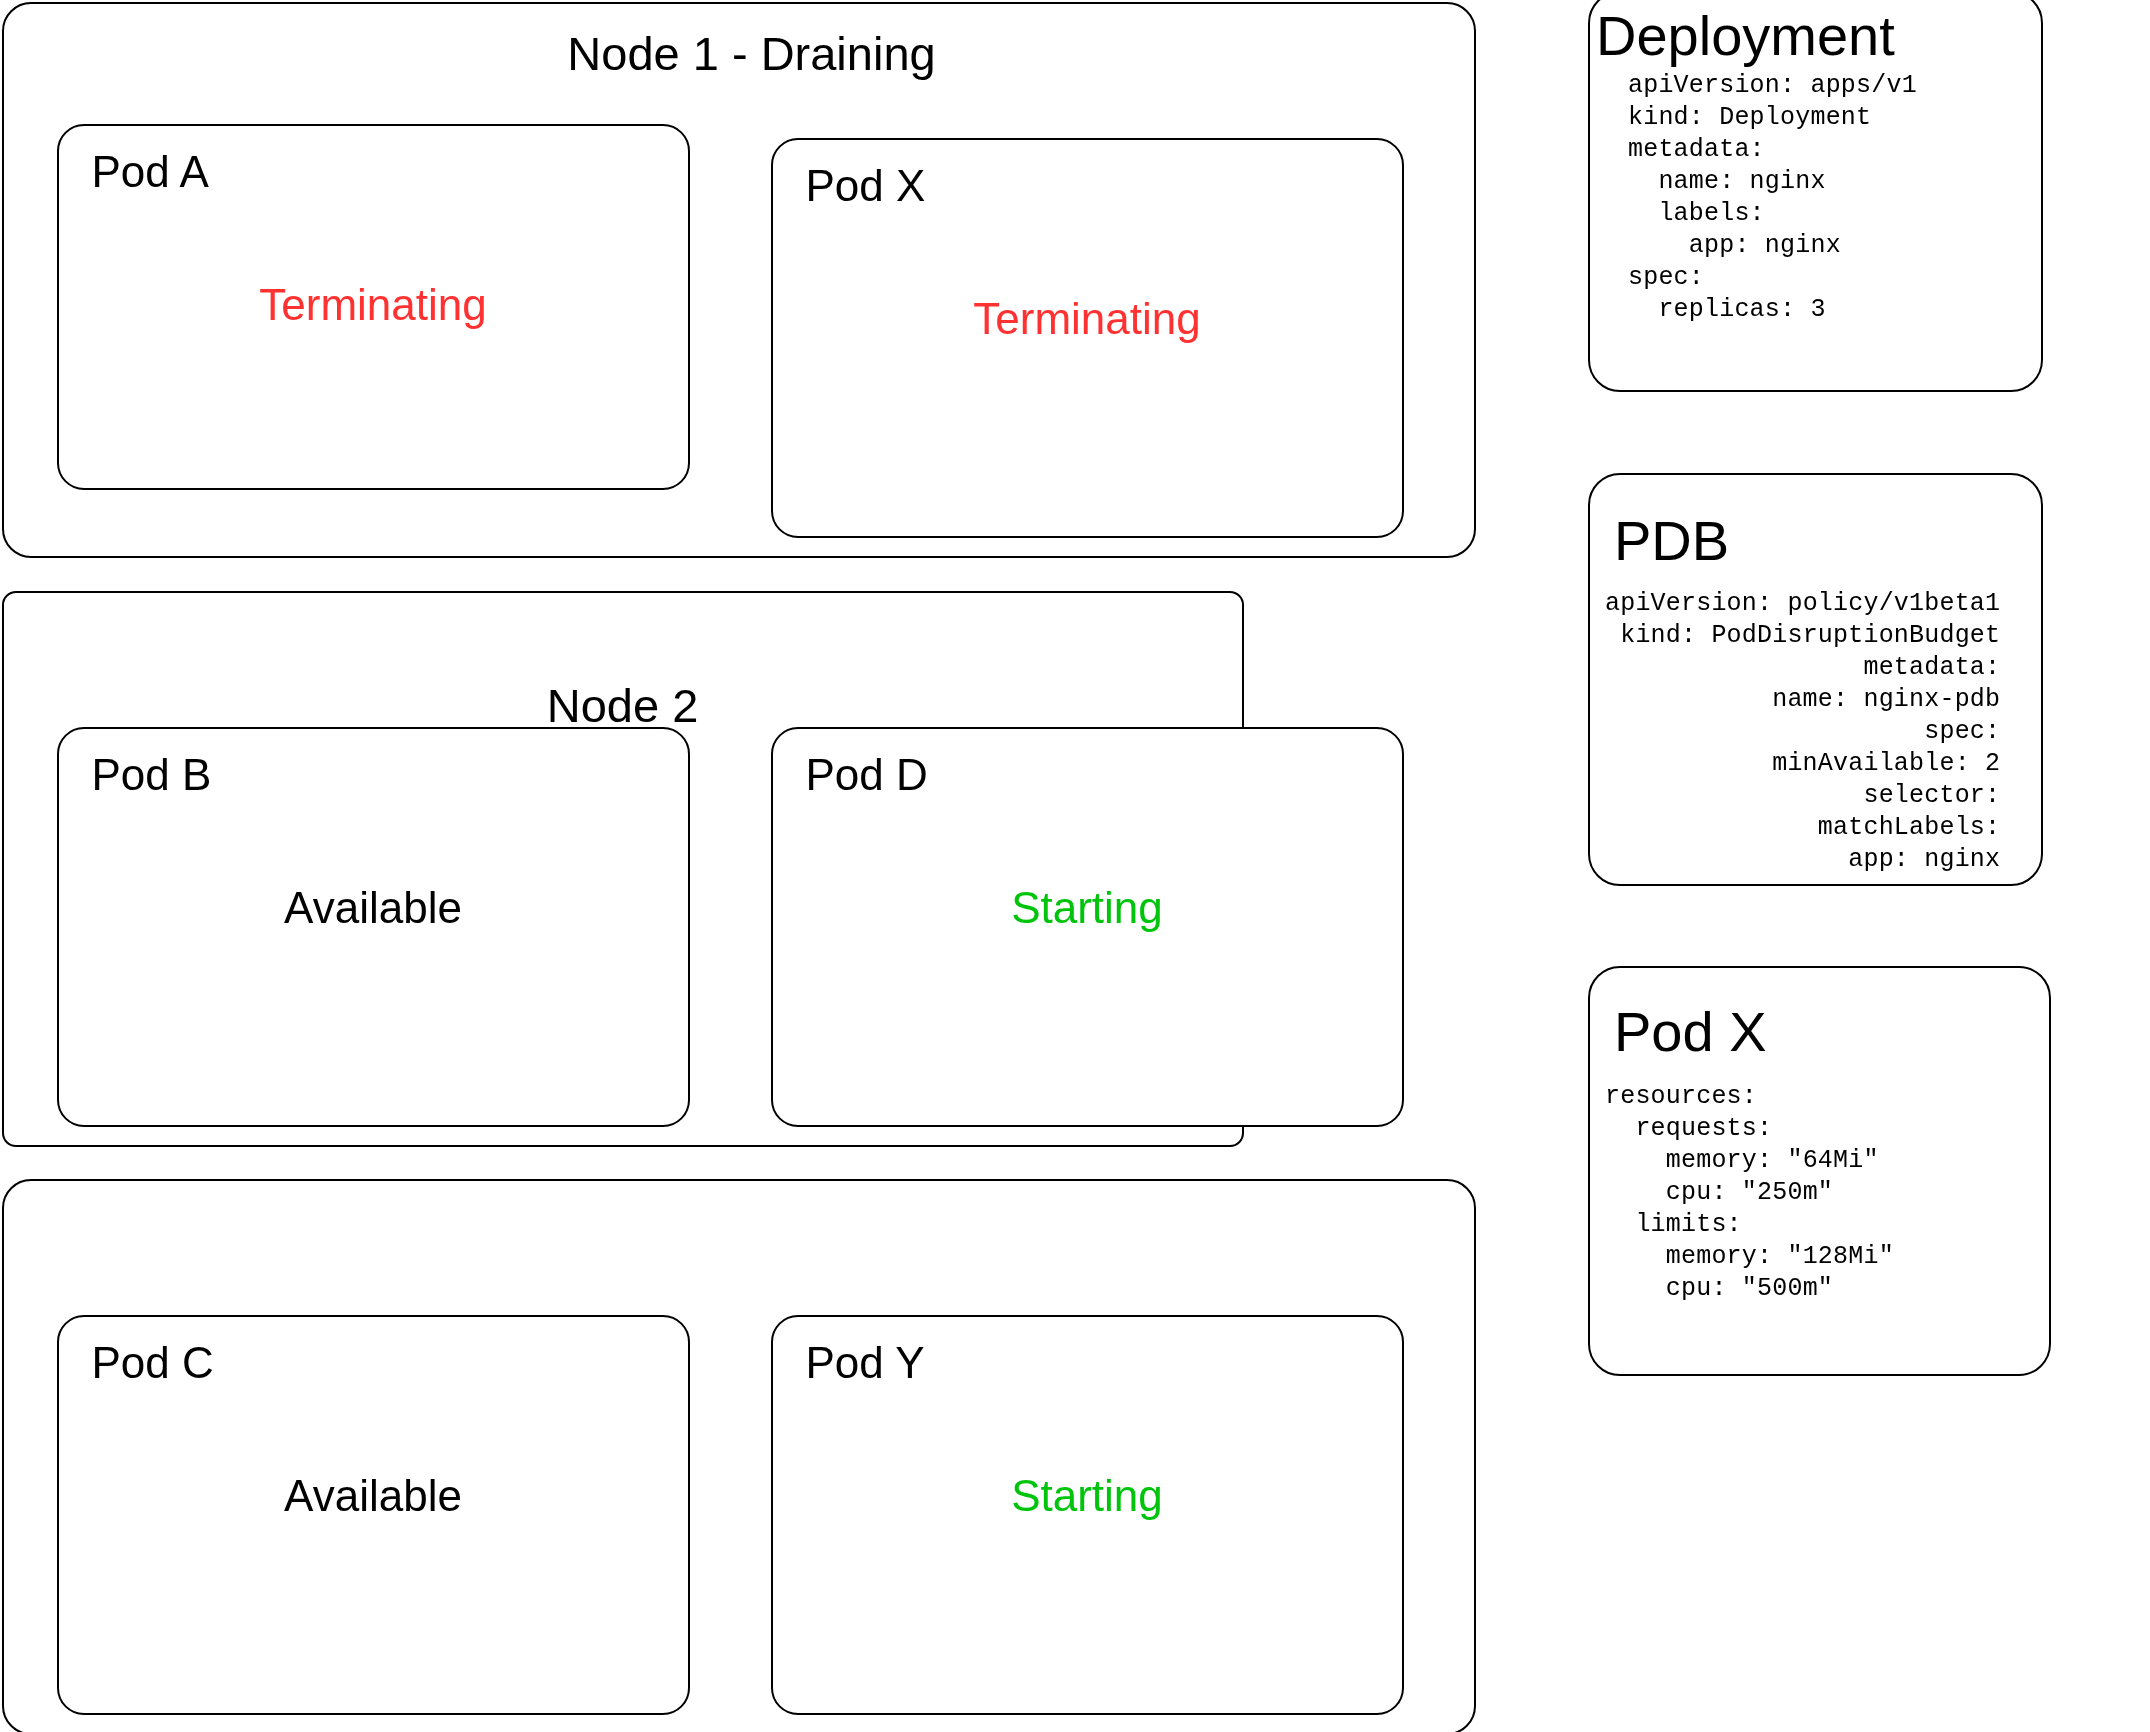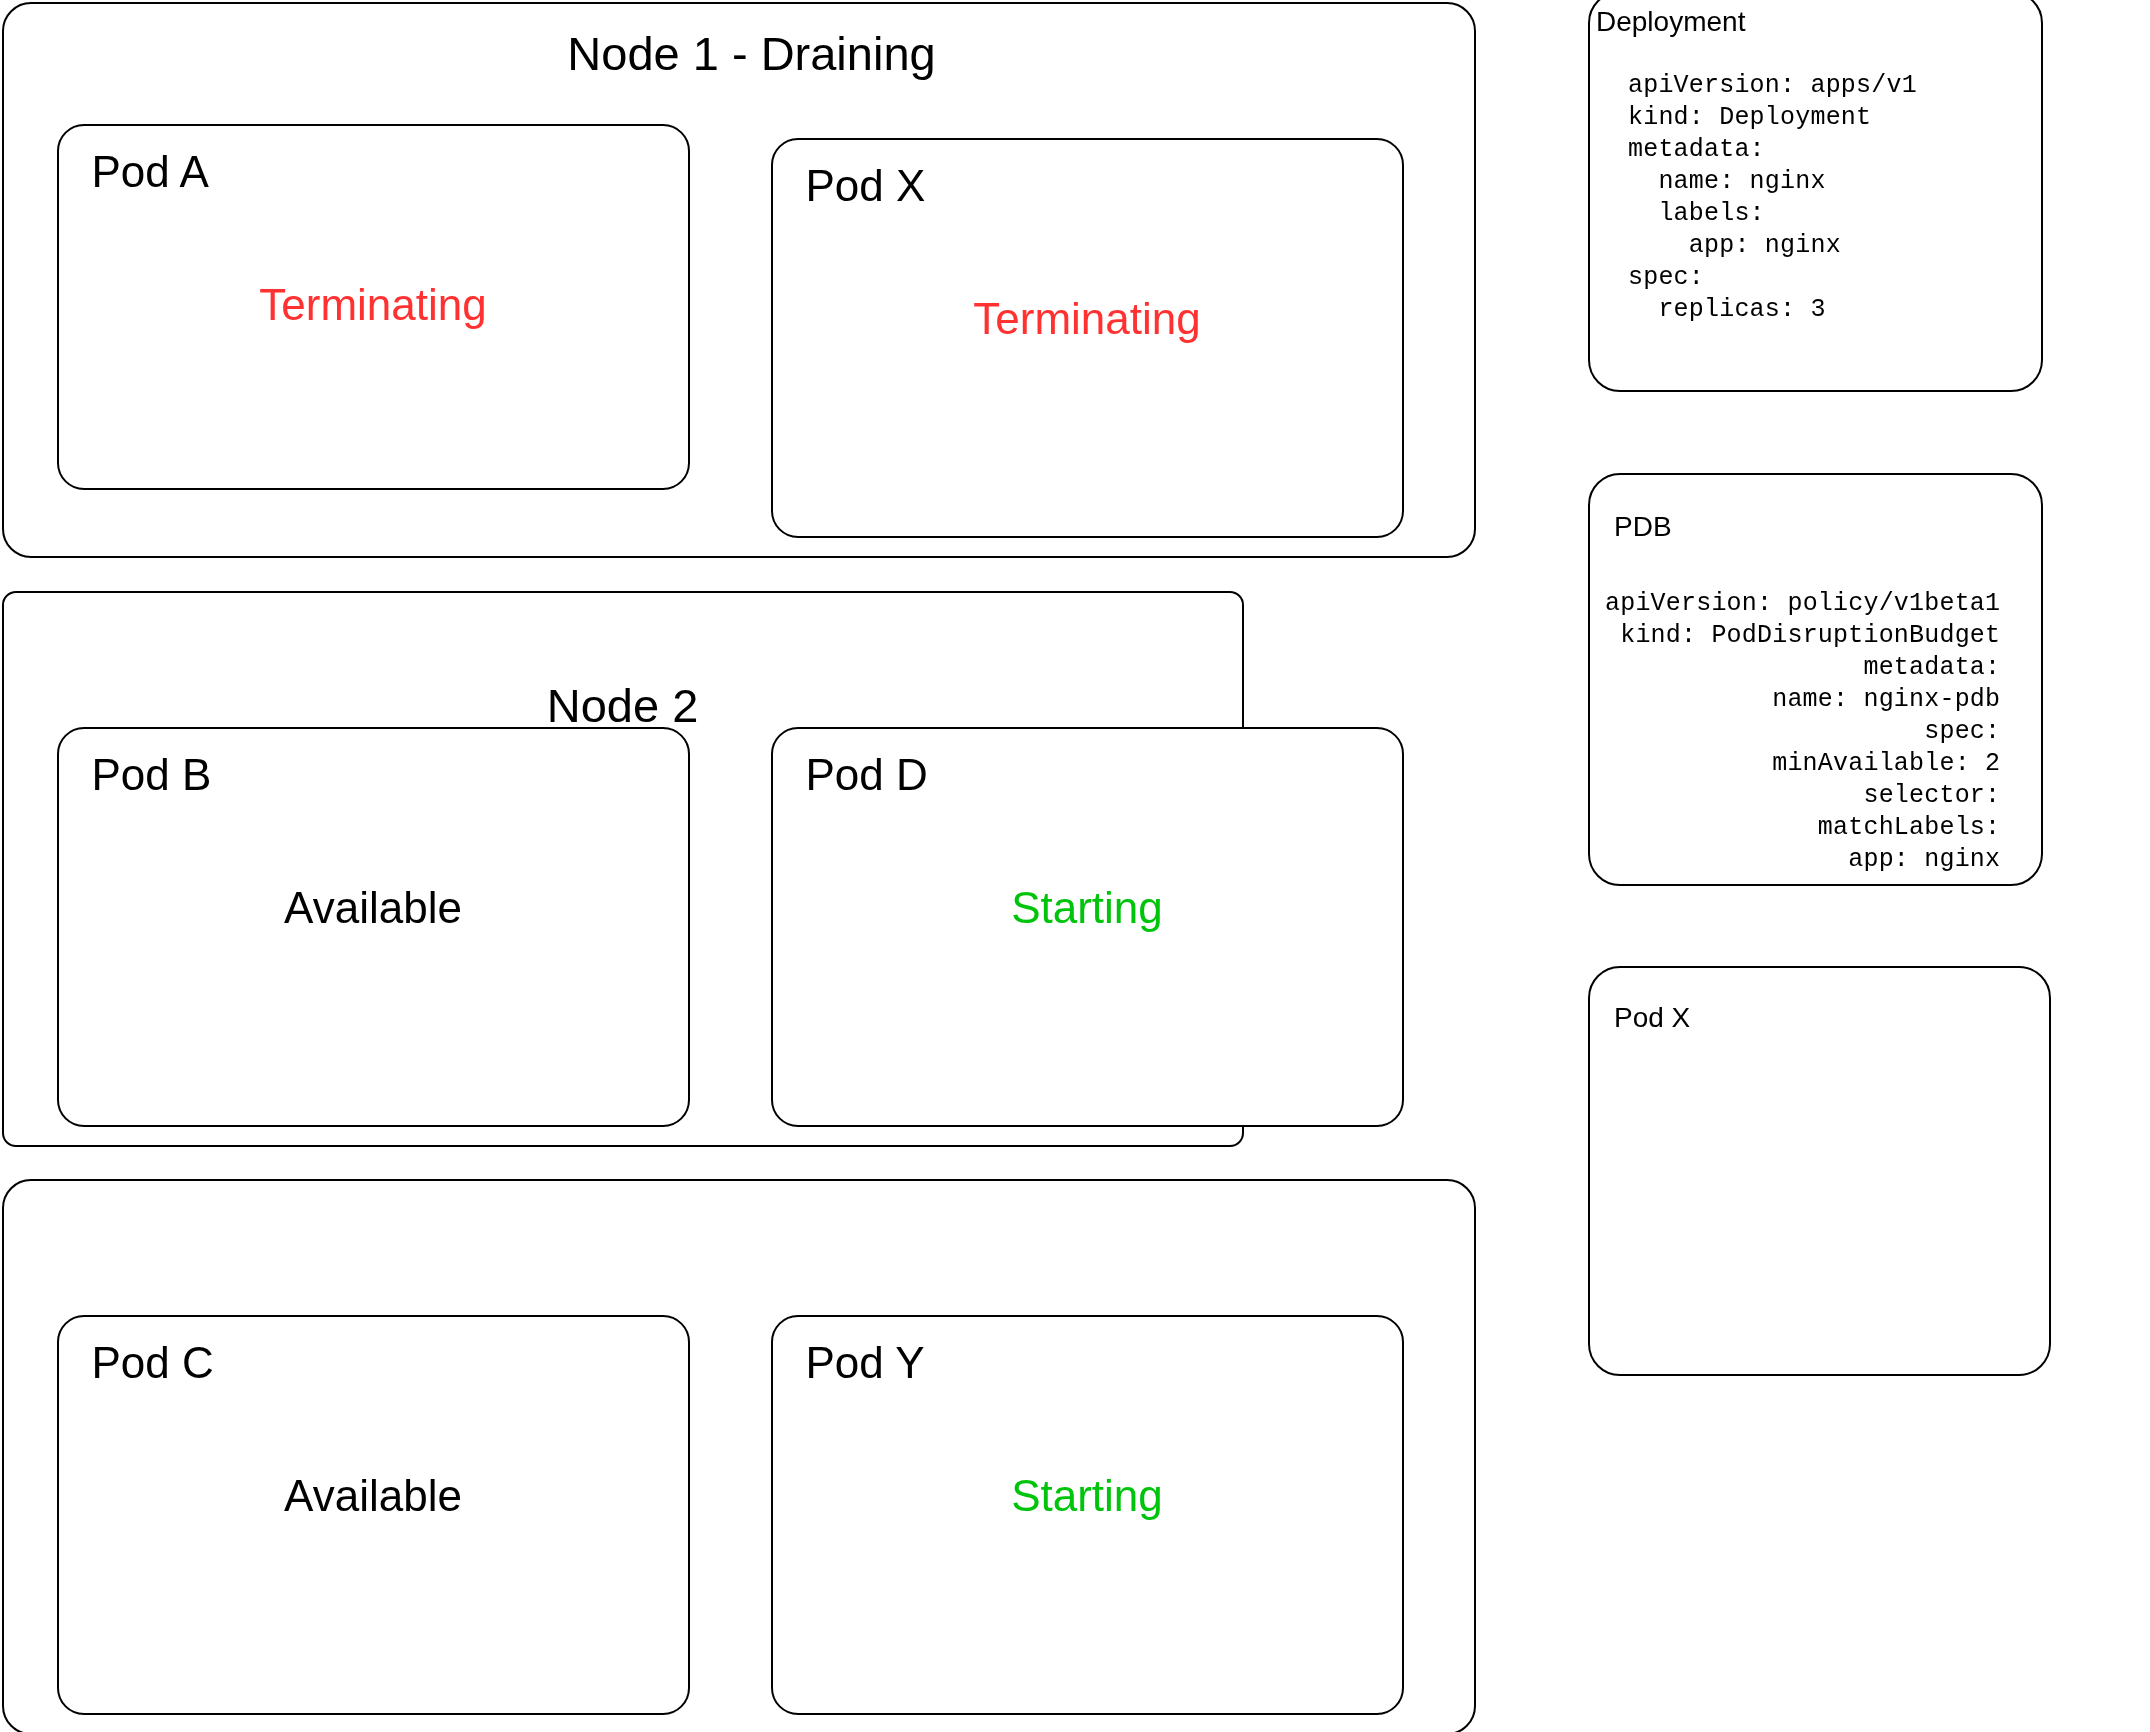--- a/index.html
+++ b/index.html
@@ -75,21 +75,21 @@
   
   .yaml-panel {
     position: absolute;
     box-sizing: border-box;
     background: #ffffff;
     border: 2.3px solid #000000;
     border-radius: 32px;
   }
   .yaml-title {
     position: absolute;
-    font-size: 28px;
+    font-size: 56px;
     line-height: 1.0;
     color: #000000;
     white-space: nowrap;
   }
   .yaml-code {
     position: absolute;
     font-family: "Liberation Mono", "DejaVu Sans Mono", monospace;
     font-size: 25px;
     line-height: 32px;
     color: #000000;
@@ -163,16 +163,23 @@
   name: nginx-pdb
 spec:
   minAvailable: 2
   selector:
     matchLabels:
       app: nginx</div>
   </div>
 
   <div class="yaml-panel" style="left:1588px; top:966px; width:463px; height:410px;">
     <div class="yaml-title" style="left:24px; top:36px;">Pod X</div>
+    <div class="yaml-code" style="left:15px; top:113px;">resources:
+  requests:
+    memory: "64Mi"
+    cpu: "250m"
+  limits:
+    memory: "128Mi"
+    cpu: "500m"</div>
   </div>
 
 </div>
 
 
 </body></html>

